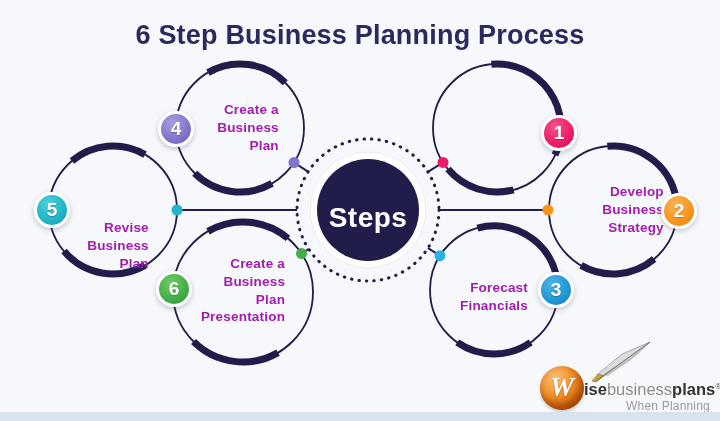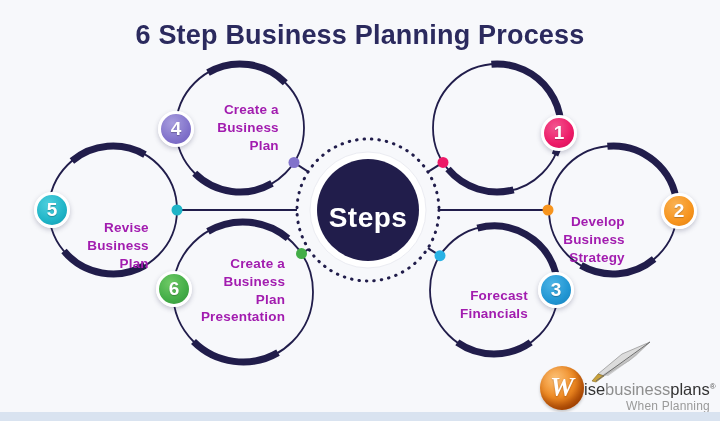--- a/index.html
+++ b/index.html
@@ -25,21 +25,21 @@
   .badge-6{background:radial-gradient(circle at 38% 30%,#6fca66,#43ad47 60%,#339239);}
   
   .logo{position:absolute;}
   .logo-sphere{position:absolute;left:540px;top:366px;width:44px;height:44px;border-radius:50%;
                background:radial-gradient(circle at 35% 28%,#fbc076,#f08c24 45%,#c85902 80%,#a84a02);
                box-shadow:inset -3px -5px 8px rgba(120,40,0,.55),0 2px 3px rgba(0,0,0,.2);
                display:flex;align-items:center;justify-content:center;}
   .logo-w{color:#fff;font-family:"Liberation Serif",serif;font-style:italic;font-weight:bold;
           font-size:27px;line-height:1;margin-top:-2px;text-shadow:0 1px 2px rgba(100,40,0,.4);}
   .logo-wordmark{position:absolute;left:584px;top:380px;font-size:16.5px;white-space:nowrap;color:#3a3a3a;}
-  .lw-bold{font-weight:normal;color:#333333;}
+  .lw-bold{font-weight:bold;color:#333333;}
   .lw-light{font-weight:normal;color:#8e8e8e;}
   .lw-reg{font-size:8px;vertical-align:super;color:#555;}
   .logo-tagline{position:absolute;left:598px;top:399px;width:112px;text-align:right;
                 font-size:12px;color:#9a9a9a;letter-spacing:.2px;}
   .quill{position:absolute;left:582px;top:340px;}
 </style>
 </head>
 <body>
 
 <div class="canvas">
@@ -99,28 +99,28 @@
   </svg>
 
   <div class="hub-label">Steps</div>
 
   <div class="step-label" style="left:248px;top:128px;">Create a
 Business
 Plan</div>
   <div class="step-label" style="left:118px;top:210px;margin-top:36px;">Revise
 Business
 Plan</div>
-  <div class="step-label" style="left:594px;top:210px;margin-top:30px;">Develop
+  <div class="step-label" style="left:633px;top:210px;">Develop
 Business
 Strategy</div>
   <div class="step-label" style="left:243px;top:291px;">Create a
 Business
 Plan
 Presentation</div>
-  <div class="step-label" style="left:494px;top:305px;">Forecast
+  <div class="step-label" style="left:494px;top:297px;">Forecast
 Financials</div>
 
   <div class="badge badge-1" style="left:541px;top:115px;">
     <span>1</span>
     </div>
   <div class="badge badge-2" style="left:661px;top:193px;">
     <span>2</span>
     </div>
   <div class="badge badge-3" style="left:538px;top:272px;">
     <span>3</span>

